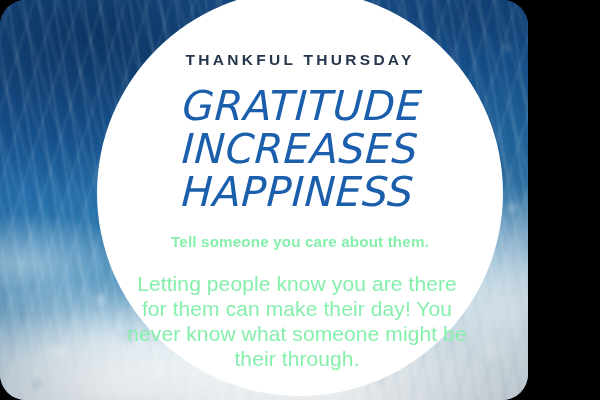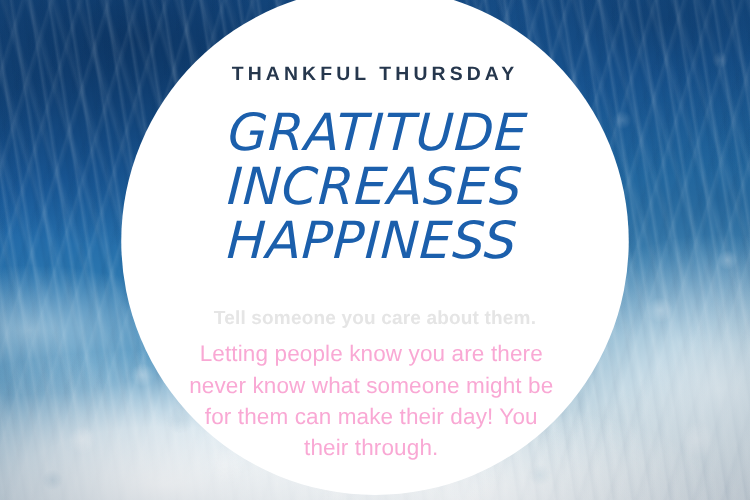--- a/index.html
+++ b/index.html
@@ -3,25 +3,26 @@
 <meta charset="utf-8">
 <title>Thankful Thursday</title>
 <style>
   html, body {
     margin: 0;
     padding: 0;
     background: #000;
   }
   #poster {
     position: relative;
-    width: 600px;
+    width: 528px;
     height: 400px;
     overflow: hidden;
     font-family: "Liberation Sans", sans-serif;
     user-select: none;
+    border-radius: 26px;
   }
 
   
   .bg-photo {
     position: absolute;
     inset: 0;
     background-color: #1c5a96;
     overflow: hidden;
   }
   
@@ -163,38 +164,38 @@
     font-weight: normal;
     font-size: 41px;
     line-height: 43px;
     letter-spacing: 0.5px;
     transform: skewX(-3deg);
   }
   .headline .hl-line { display: block; white-space: nowrap; }
 
   .lede {
     position: absolute;
-    top: 257px;
+    top: 244px;
     left: 0;
     right: 0;
     font-size: 15.2px;
     font-weight: bold;
-    color: #e5e5e5;
+    color: #86efac;
     letter-spacing: 0.15px;
     line-height: 1;
   }
 
   .body-copy {
     position: absolute;
     top: 281px;
     left: 14px;
     right: 20px;
-    font-size: 18px;
+    font-size: 21px;
     font-weight: normal;
-    color: #f9a8d4;
+    color: #86efac;
     line-height: 25px;
     letter-spacing: 0.1px;
   }
   .body-copy .bc-line { display: block; white-space: nowrap; }
 </style>
 </head>
 <body>
 
 <div id="poster">
 
@@ -217,19 +218,19 @@
     <div class="headline">
       <span class="hl-line">GRATITUDE</span>
       <span class="hl-line">INCREASES</span>
       <span class="hl-line">HAPPINESS</span>
     </div>
 
     <div class="lede">Tell someone you care about them.</div>
 
     <div class="body-copy">
       <span class="bc-line">Letting people know you are there</span>
+      <span class="bc-line">for them can make their day! You</span>
       <span class="bc-line">never know what someone might be</span>
-      <span class="bc-line">for them can make their day! You</span>
       <span class="bc-line">their through.</span>
     </div>
 
   </div>
 </div>
 
 </body></html>

